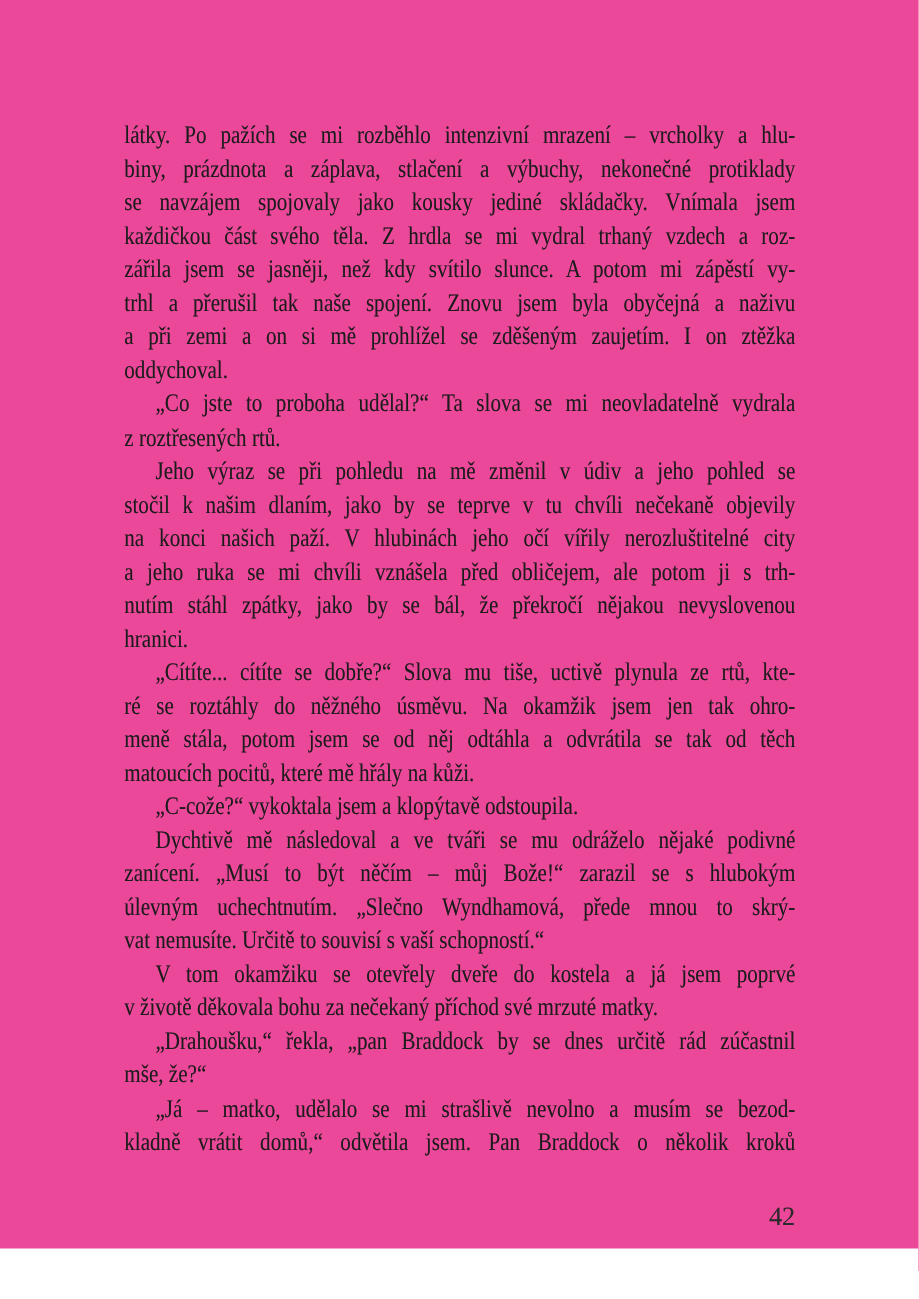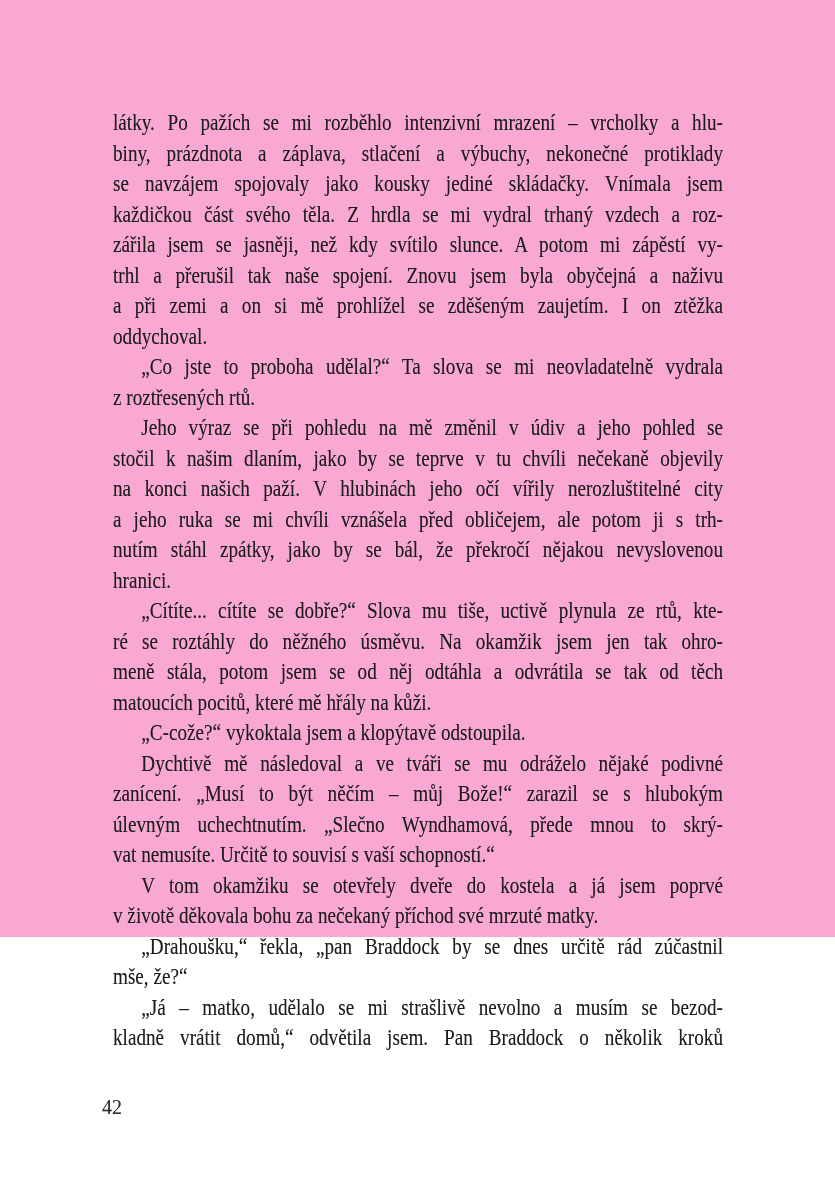--- a/index.html
+++ b/index.html
@@ -10,22 +10,22 @@
     width: 835px;
     height: 1181px;
     background: #ffffff;
     font-family: "Liberation Serif", serif;
     color: #1c1c1c;
     overflow: hidden;
   }
   .page {
     position: relative;
     width: 835px;
-    height: 937px;
-    background: #f9a8d4;
+    height: 1135px;
+    background: #ec4899;
   }
   .text-block {
     position: absolute;
     left: 113px;
     top: 108px;
     width: 732px;
   }
   .line {
     font-size: 23px;
     line-height: 30.5px;
@@ -42,25 +42,25 @@
     text-shadow: 0 0 0.6px rgba(20, 20, 20, 0.35);
   }
   .line.end {
     text-align-last: left;
   }
   .line.indent {
     text-indent: 34px;
   }
   .page-number {
     position: absolute;
-    left: 102px;
+    left: 113px;
     top: 1095px;
     width: 610px;
-    text-align: left;
-    font-size: 20px;
+    text-align: right;
+    font-size: 24px;
     line-height: 24px;
     color: #2a2a2a;
     text-shadow: 0 0 0.6px rgba(20, 20, 20, 0.3);
   }
 </style>
 </head>
 <body style="background: rgb(255, 255, 255); color: rgb(28, 28, 28);">
 
 <main class="page">
   <div class="text-block" id="text-block">

